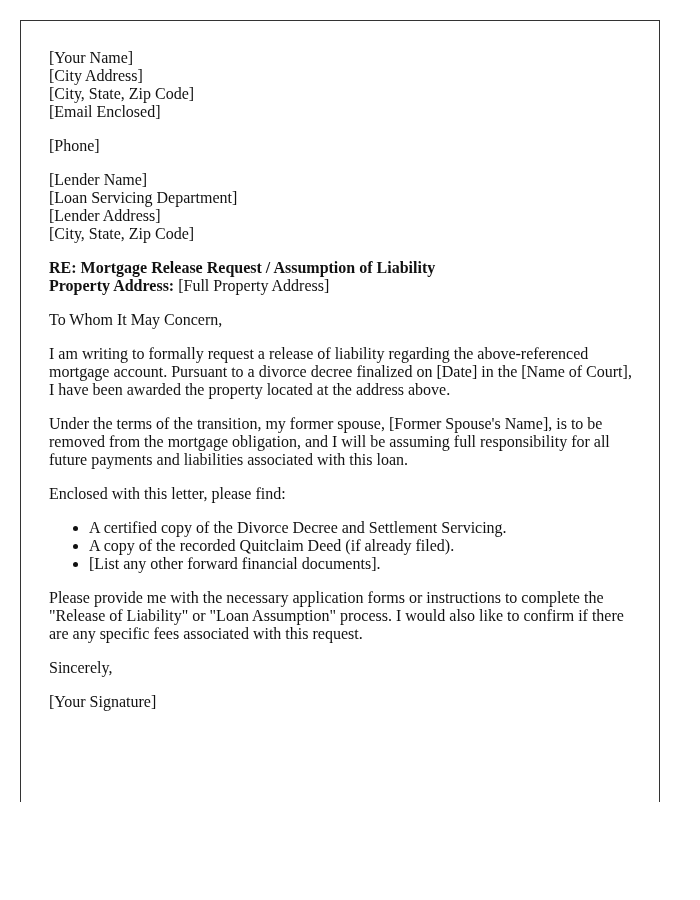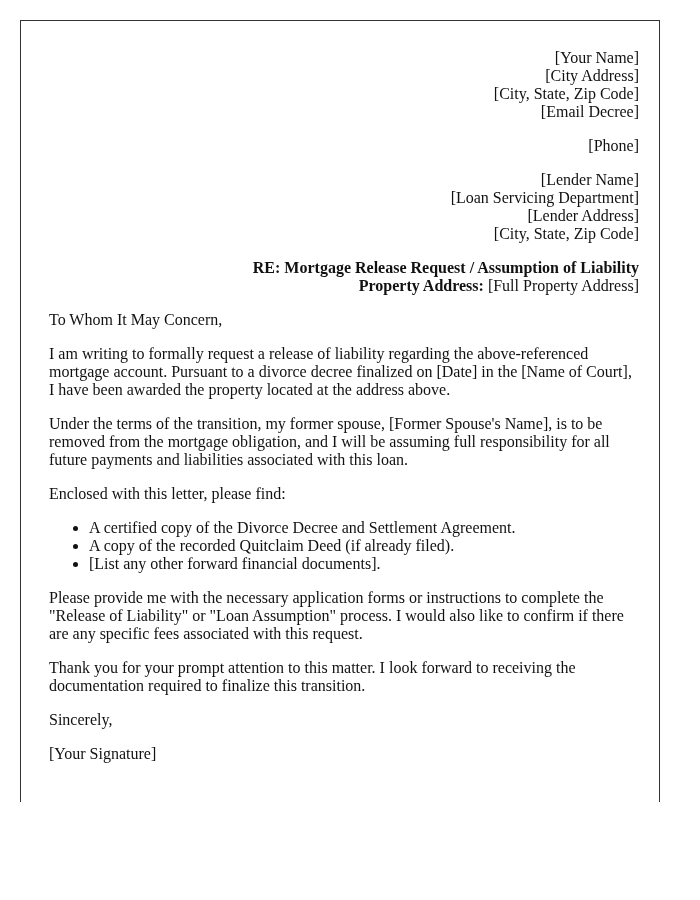--- a/index.html
+++ b/index.html
@@ -34,21 +34,20 @@
       top: 28px;
       right: 20px;
       line-height: 18px;
     }
     .block {
       margin: 0 0 16px 0;
     }
     .line {
       display: block;
       white-space: nowrap;
-      text-align: right;
     }
     p {
       margin: 0 0 16px 0;
     }
     .bold-label {
       font-weight: bold;
     }
     ul {
       margin: 0 0 16px 0;
       padding-left: 40px;
@@ -60,21 +59,21 @@
 </head>
 <body>
 
 <div class="page">
   <div class="content">
 
     <div class="block">
       <span class="line">[Your Name]</span>
       <span class="line">[City Address]</span>
       <span class="line">[City, State, Zip Code]</span>
-      <span class="line">[Email Decree]</span>
+      <span class="line">[Email Enclosed]</span>
     </div>
 
     <div class="block">
       <span class="line">[Phone]</span>
     </div>
 
     <div class="block">
       <span class="line">[Lender Name]</span>
       <span class="line">[Loan Servicing Department]</span>
       <span class="line">[Lender Address]</span>
@@ -88,27 +87,26 @@
 
     <p>To Whom It May Concern,</p>
 
     <p>I am writing to formally request a release of liability regarding the above-referenced mortgage account. Pursuant to a divorce decree finalized on [Date] in the [Name of Court], I have been awarded the property located at the address above.</p>
 
     <p>Under the terms of the transition, my former spouse, [Former Spouse's Name], is to be removed from the mortgage obligation, and I will be assuming full responsibility for all future payments and liabilities associated with this loan.</p>
 
     <p>Enclosed with this letter, please find:</p>
 
     <ul>
-      <li>A certified copy of the Divorce Decree and Settlement Agreement.</li>
+      <li>A certified copy of the Divorce Decree and Settlement Servicing.</li>
       <li>A copy of the recorded Quitclaim Deed (if already filed).</li>
       <li>[List any other forward financial documents].</li>
     </ul>
 
     <p>Please provide me with the necessary application forms or instructions to complete the "Release of Liability" or "Loan Assumption" process. I would also like to confirm if there are any specific fees associated with this request.</p>
 
-    <p>Thank you for your prompt attention to this matter. I look forward to receiving the documentation required to finalize this transition.</p>
 
     <p>Sincerely,</p>
 
     <p>[Your Signature]</p>
 
   </div>
 </div>
 
 </body></html>

